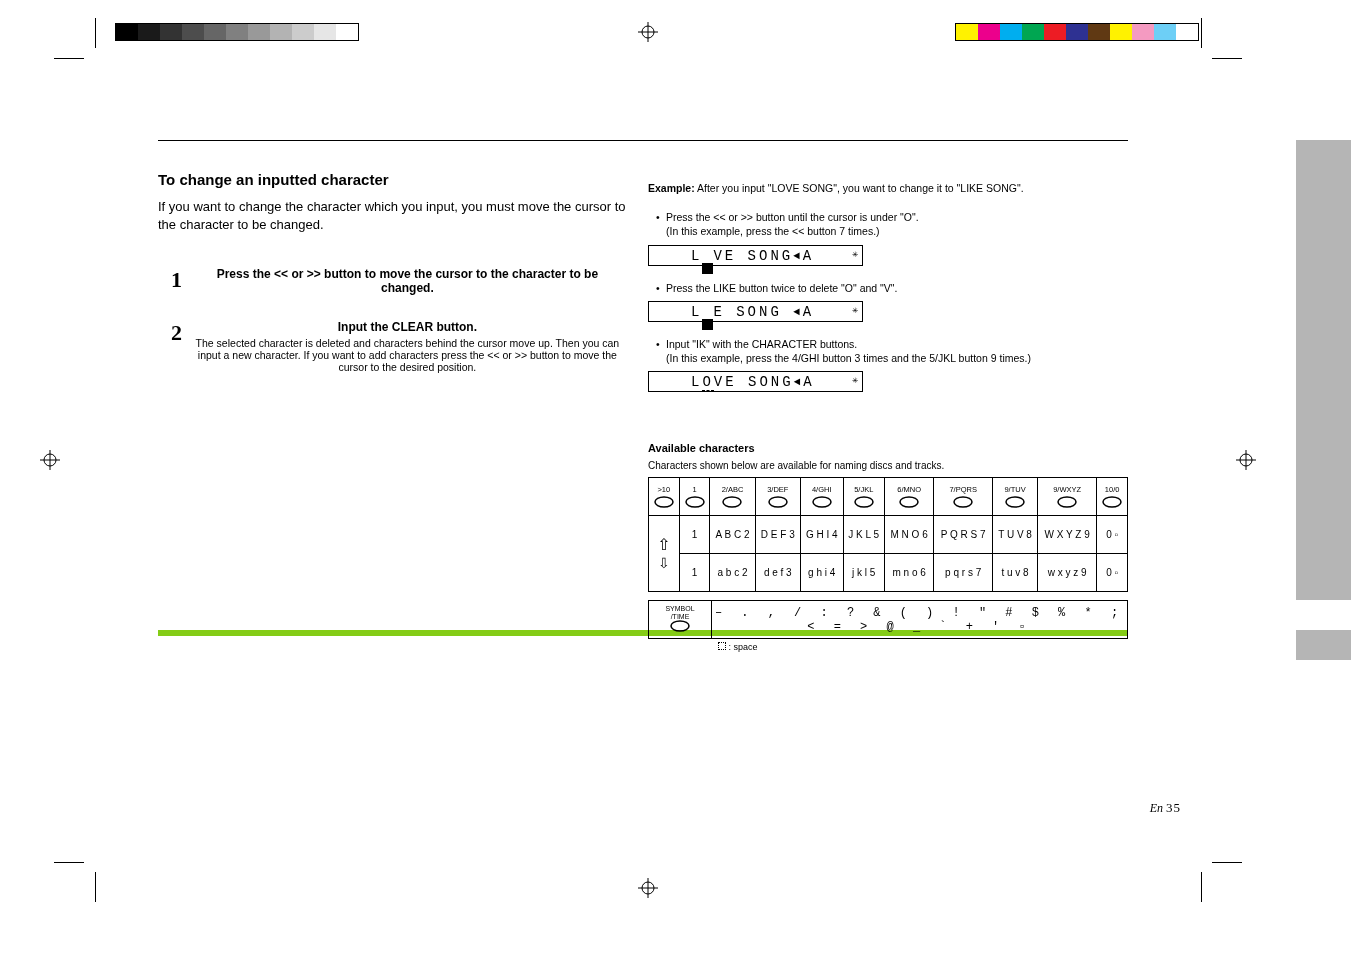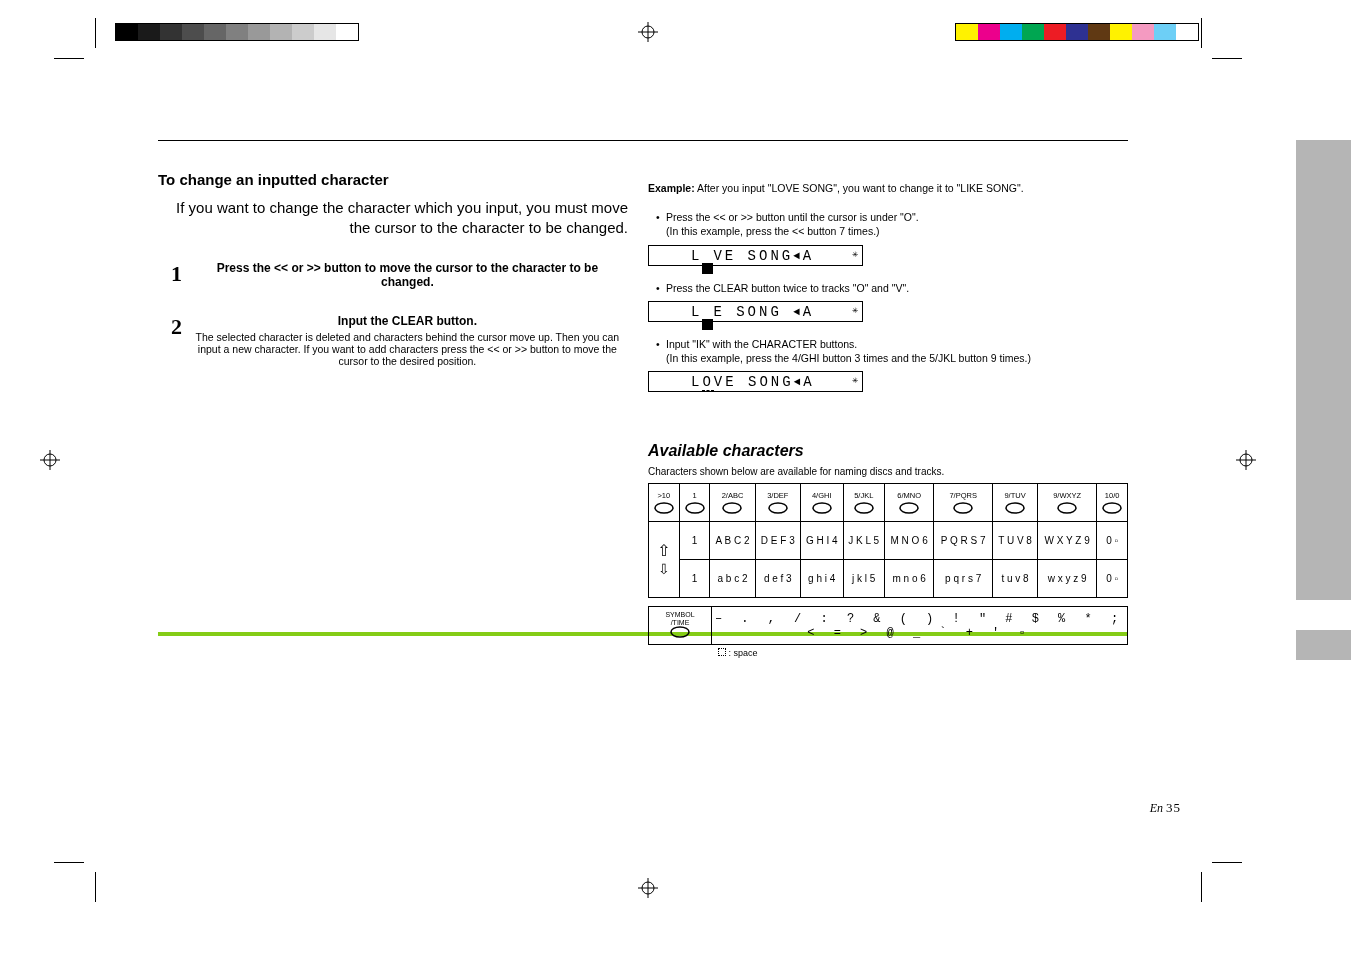--- a/index.html
+++ b/index.html
@@ -22,21 +22,21 @@
   .trim-h { position: absolute; height: 1px; background: #000; }
   .trim-v { position: absolute; width: 1px; background: #000; }
   
   .page {
     position: absolute;
     left: 158px;
     top: 140px;
     width: 970px;
     height: 496px;
     border-top: 1.5px solid #000;
-    border-bottom: 4px solid #84cc16;
+    border-bottom: 6px solid #84cc16;
   }
   .col-left {
     position: absolute;
     left: 0;
     top: 30px;
     width: 470px;
   }
   .col-right {
     position: absolute;
     left: 490px;
@@ -84,24 +84,23 @@
     letter-spacing: 3px;
     padding-left: 42px;
     padding-top: 1px;
     font-weight: 500;
   }
   .lcd .cursor-box { position:absolute; top:3px; width:11px; height:11px; background:#000; }
   .lcd .arrow-left { font-size:11px; vertical-align: middle;}
   .lcd .right-icons { position:absolute; right:4px; top:2px; font-size:10px; letter-spacing:0; }
   .after-text {
     font-weight: bold;
-    font-size: 16px;
+    font-size: 11px;
     margin-top: 50px;
     margin-bottom: 6px;
-    font-style: italic;
   }
   .char-note { font-size:10px; margin-bottom:6px; }
   
   .char-table { border: 1px solid #000; border-collapse: collapse; width: 100%; font-size: 8px; }
   .char-table td, .char-table th {
     border: 1px solid #000;
     text-align: center;
     vertical-align: middle;
     height: 38px;
     padding: 1px;
@@ -198,21 +197,21 @@
 
 <div class="side-gray">
   <div class="g1"></div>
   <div class="g2"></div>
 </div>
 
 <div class="page">
 
   <div class="col-left">
     <h2 class="section-title">To change an inputted character</h2>
-    <p style="font-size:15px; line-height:1.35; margin-bottom:22px;text-align:right;">If you want to change the character which you input, you must move the cursor to the character to be changed.</p>
+    <p style="font-size:13px; line-height:1.35; margin-bottom:34px;">If you want to change the character which you input, you must move the cursor to the character to be changed.</p>
 
     <div class="step">
       <span class="step-num">1</span>
       <span class="step-body">
         <span>Press the &lt;&lt; or &gt;&gt; button to move the cursor to the character to be changed.</span>
       </span>
     </div>
 
     <div class="step">
       <span class="step-num">2</span>
@@ -237,21 +236,21 @@
         </li>
       </ul>
       <div class="lcd">
         L<span style="position:relative; display:inline-block; width:11px;"><span class="cursor-box" style="left:0;"></span></span>VE&nbsp;SONG<span class="arrow-left">◄</span>A
         <span class="right-icons">✳</span>
       </div>
     </div>
 
     <div class="right-block">
       <ul class="bullet-list">
-        <li>Press the CLEAR button twice to tracks "O" and "V".</li>
+        <li>Press the LIKE button twice to delete "O" and "V".</li>
       </ul>
       <div class="lcd">
         L<span style="position:relative; display:inline-block; width:11px;"><span class="cursor-box" style="left:0;"></span></span>E&nbsp;SONG&nbsp;<span class="arrow-left">◄</span>A
         <span class="right-icons">✳</span>
       </div>
     </div>
 
     <div class="right-block">
       <ul class="bullet-list">
         <li>

